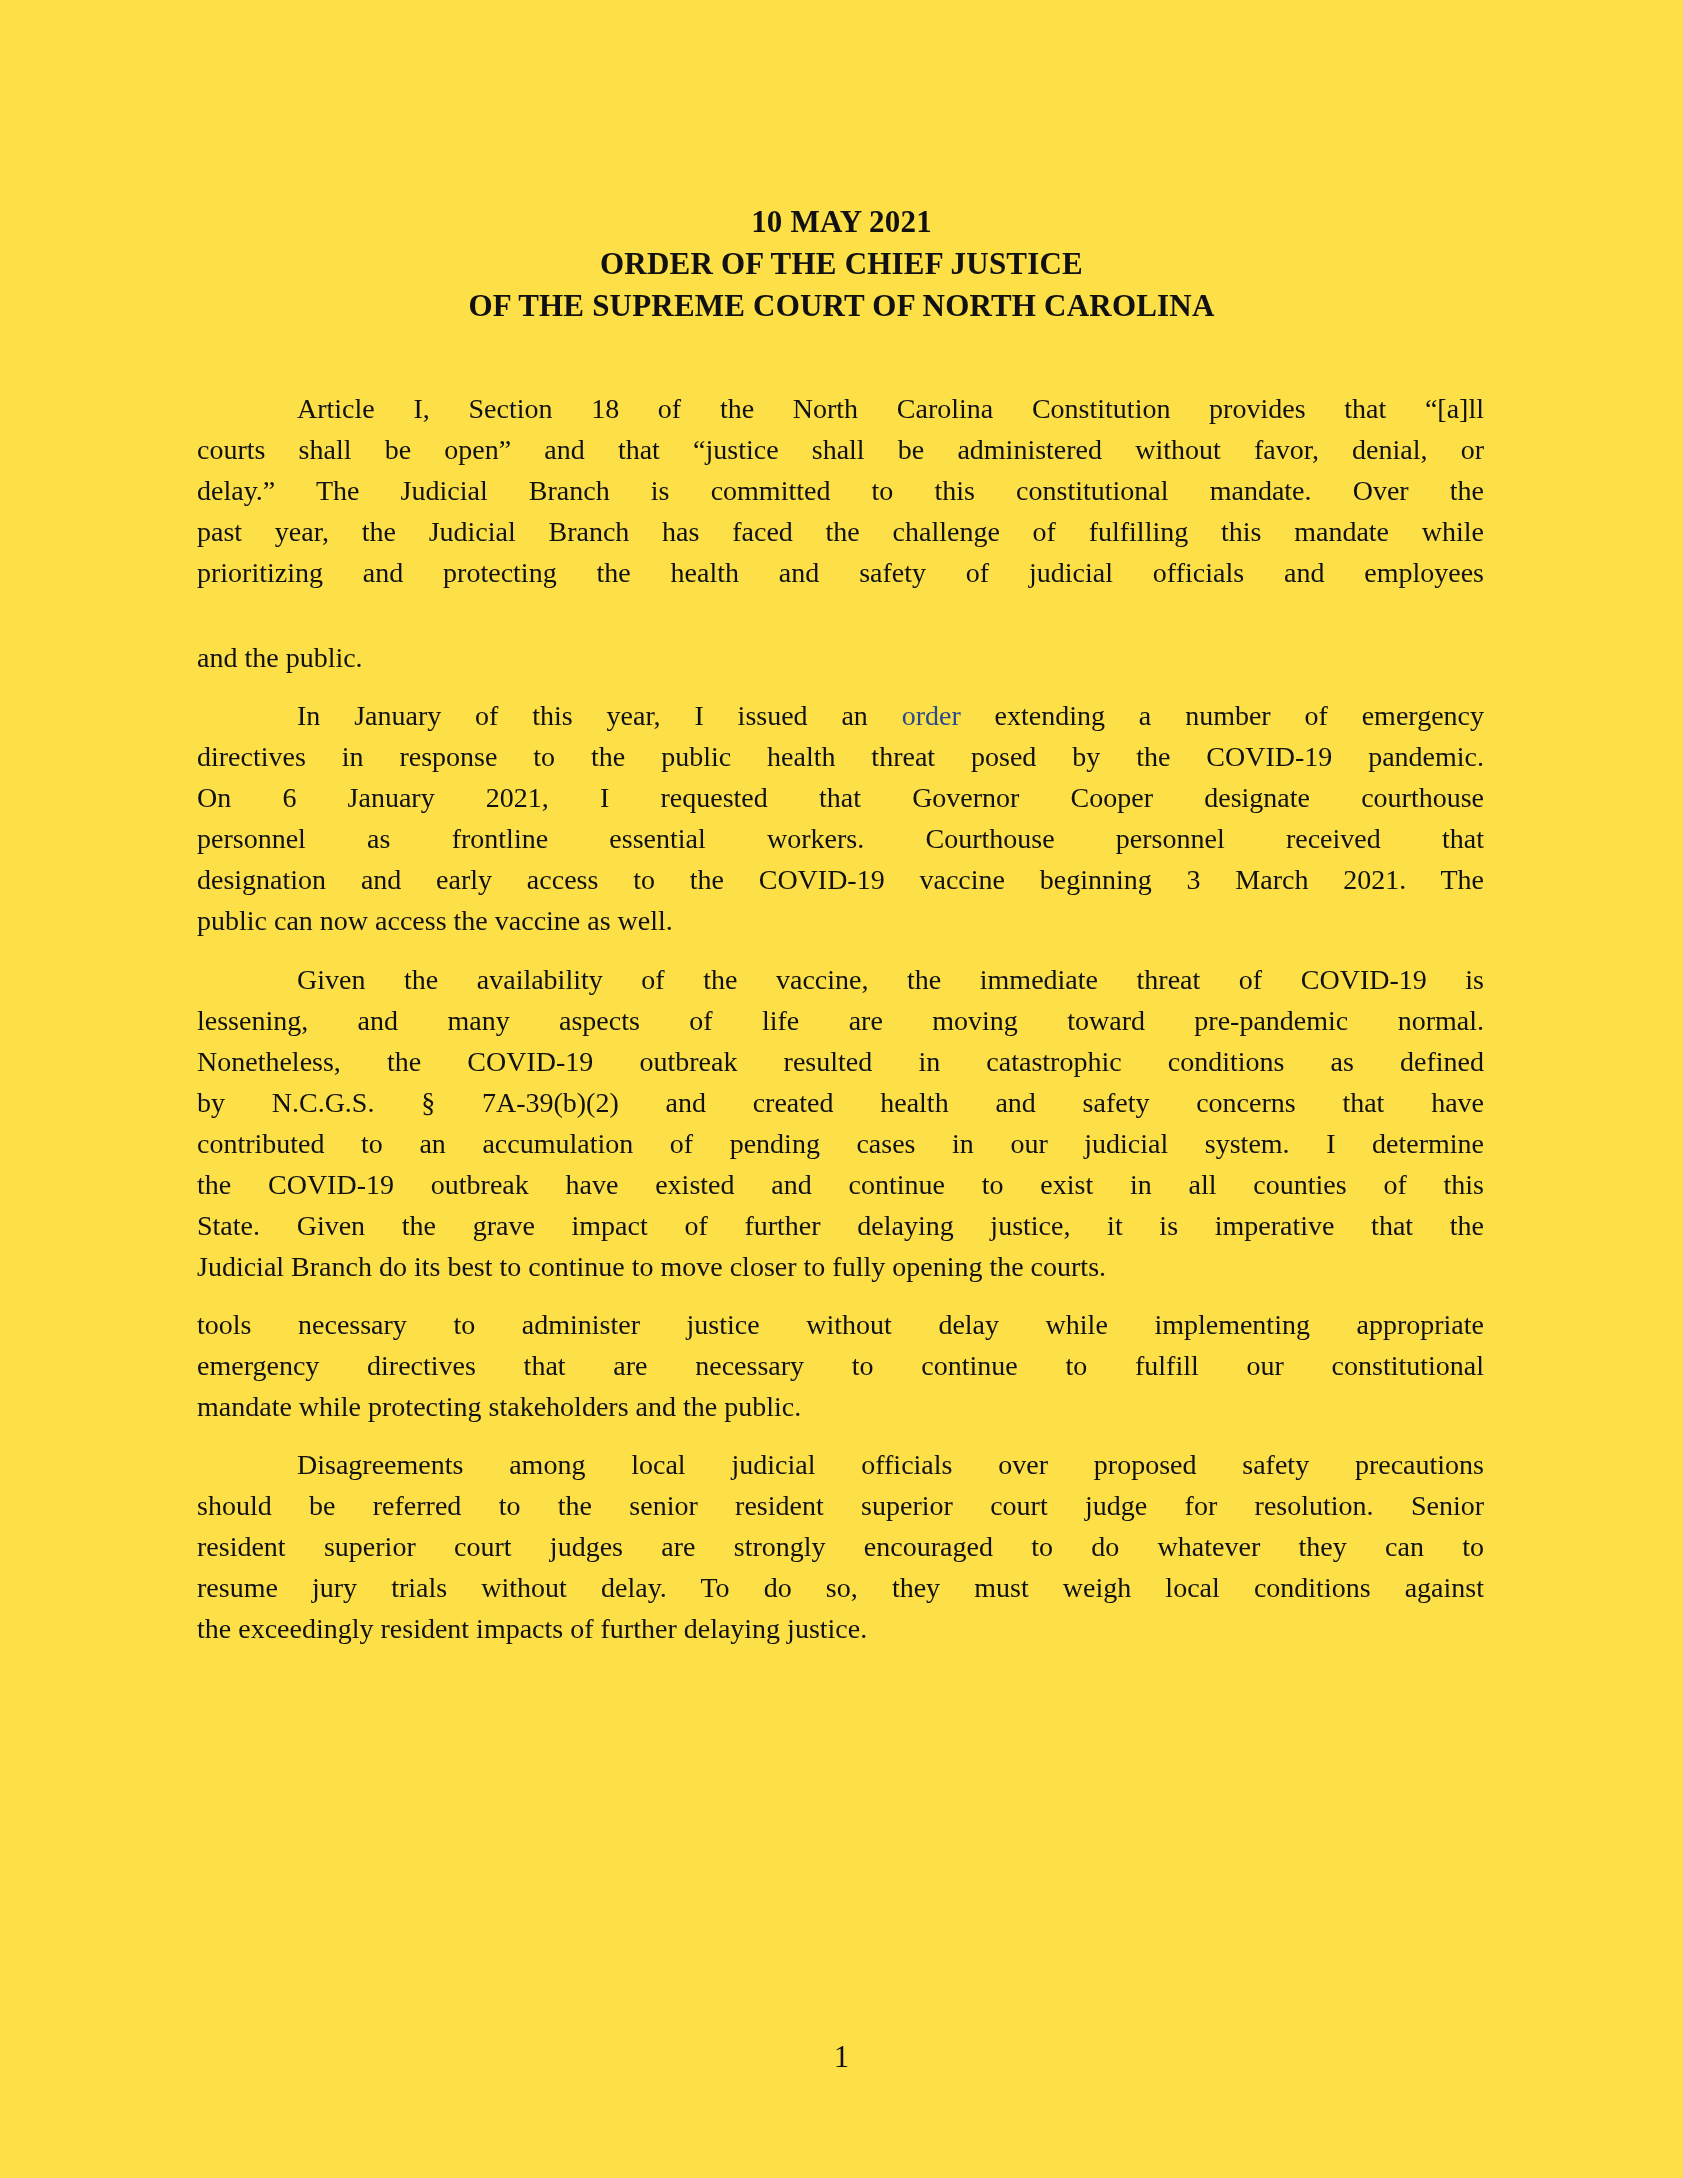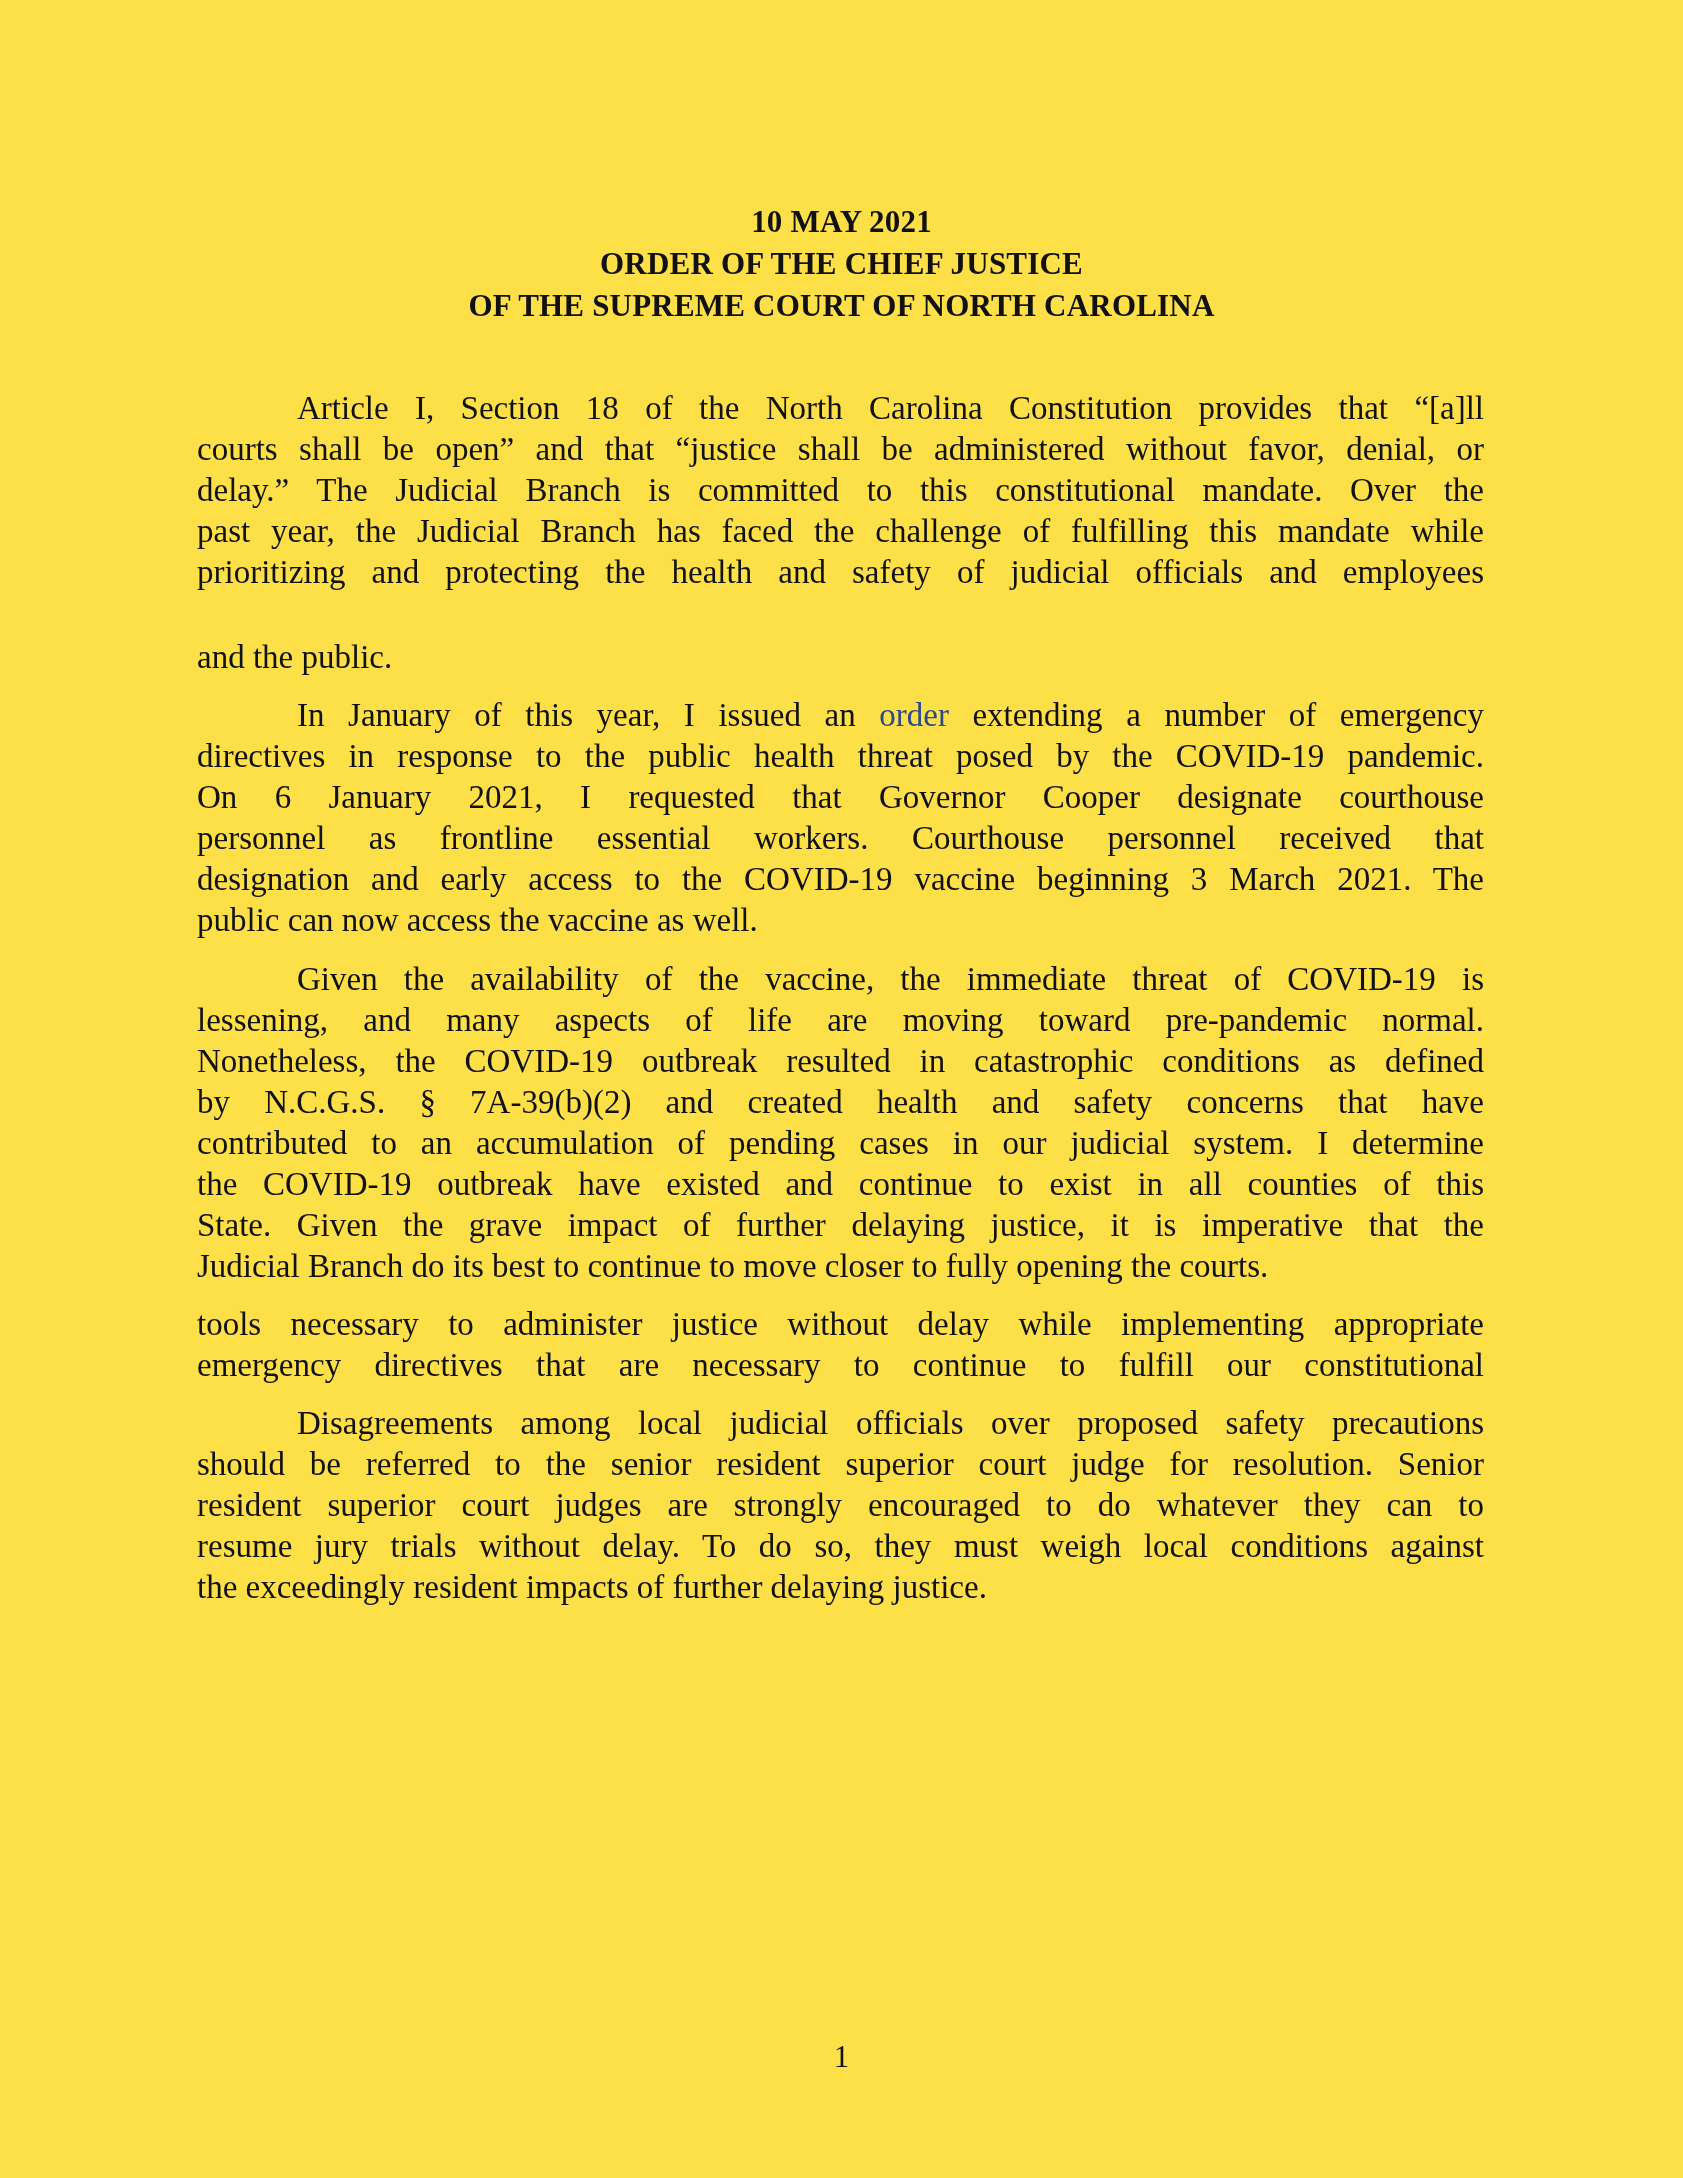--- a/index.html
+++ b/index.html
@@ -4,21 +4,21 @@
 <style>
   html, body { margin: 0; padding: 0; background: #ffffff; }
   body { width: 1683px; height: 2178px; position: relative; overflow: hidden;
          font-family: "Liberation Serif", "DejaVu Serif", serif; color: #111111; }
   .page { position: absolute; left: 0; top: 0; width: 1683px; height: 2178px; background: #fde047; }
   .title { position: absolute; left: 0; width: 1683px; top: 201px; text-align: center; }
   .title-line { font-weight: bold; font-size: 31px; line-height: 42px; height: 42px;
                 white-space: nowrap; letter-spacing: 0.2px; }
   .body { position: absolute; left: 197px; width: 1287px; top: 388px; }
   .para { margin: 0 0 17.3px 0; }
-  .line { font-size: 33px; line-height: 41px; height: 41px; white-space: nowrap;
+  .line { font-size: 28px; line-height: 41px; height: 41px; white-space: nowrap;
           text-align: justify; text-align-last: justify; overflow: hidden; }
   .line.last { text-align: left; text-align-last: left; }
   .line.first { padding-left: 100px; }
   .link { color: #2b4a8b; text-decoration: none; }
   .page-number { position: absolute; left: 0; width: 1683px; top: 2037px;
                  text-align: center; font-size: 31px; line-height: 40px; }
 </style>
 </head>
 <body>
 
@@ -57,20 +57,21 @@
       <div class="line" style="white-space: normal;">by N.C.G.S. § 7A-39(b)(2) and created health and safety concerns that have</div>
       <div class="line" style="white-space: normal;">contributed to an accumulation of pending cases in our judicial system. I determine</div>
       <div class="line" style="white-space: normal;">the COVID-19 outbreak have existed and continue to exist in all counties of this</div>
       <div class="line" style="white-space: normal;">State. Given the grave impact of further delaying justice, it is imperative that the</div>
       <div class="line last" style="white-space: normal;">Judicial Branch do its best to continue to move closer to fully opening the courts.</div>
     </div>
 
     <div class="para">
       <div class="line" style="white-space: normal;">tools necessary to administer justice without delay while implementing appropriate</div>
       <div class="line" style="white-space: normal;">emergency directives that are necessary to continue to fulfill our constitutional</div>
+      <div class="line last" style="white-space: normal;">mandate while protecting stakeholders and the public.</div>
     </div>
 
     <div class="para">
       <div class="line first" style="white-space: normal;">Disagreements among local judicial officials over proposed safety precautions</div>
       <div class="line" style="white-space: normal;">should be referred to the senior resident superior court judge for resolution. Senior</div>
       <div class="line" style="white-space: normal;">resident superior court judges are strongly encouraged to do whatever they can to</div>
       <div class="line" style="white-space: normal;">resume jury trials without delay. To do so, they must weigh local conditions against</div>
       <div class="line last" style="white-space: normal;">the exceedingly resident impacts of further delaying justice.</div>
     </div>
 

